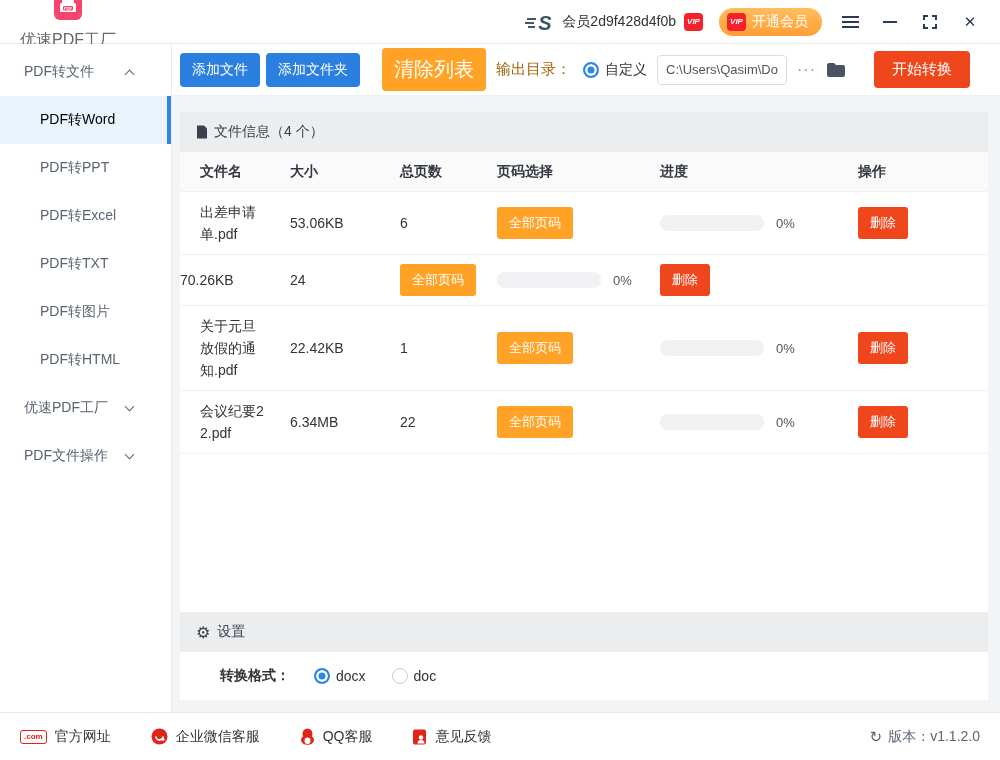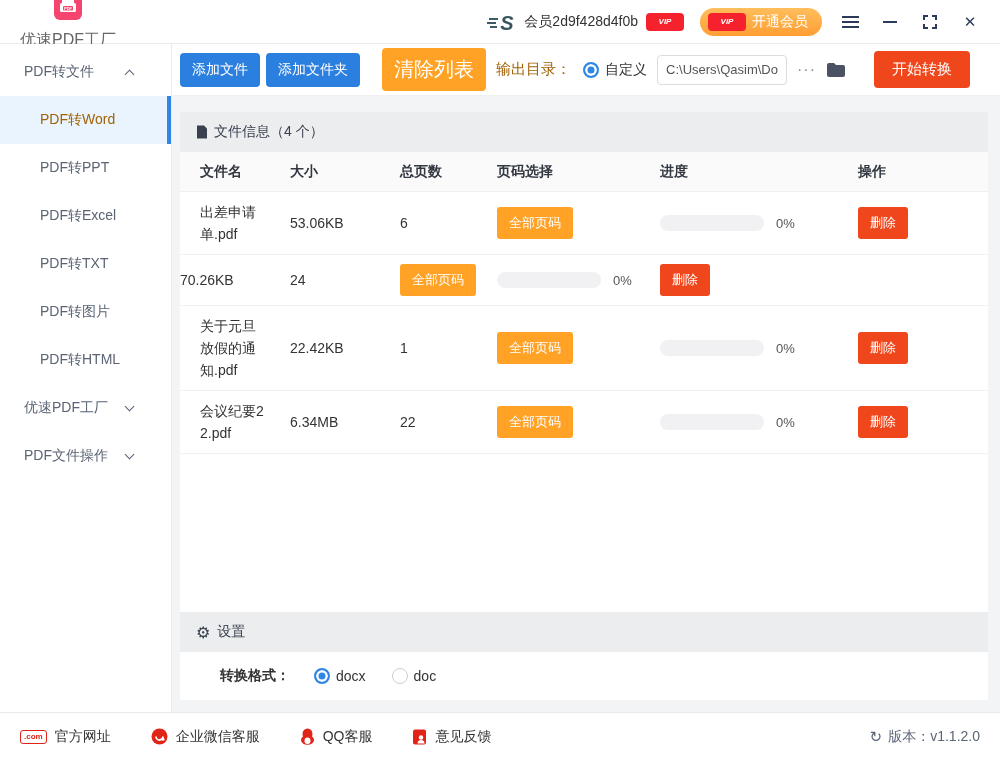--- a/index.html
+++ b/index.html
@@ -6,37 +6,37 @@
   html,body { width:1000px; height:760px; }
   body { font-family:"Liberation Sans","DejaVu Sans",sans-serif; background:#fff; color:#333; }
   .app { width:1000px; height:760px; display:flex; flex-direction:column; overflow:hidden; background:#fff; }
 
   
   .titlebar { height:44px; flex:0 0 44px; display:flex; align-items:center; padding:0 18px 0 20px; border-bottom:1px solid #E8EAED; background:#fff; }
   .brand { display:flex; align-items:center; gap:10px;flex-direction:column; }
   .brand-name { font-size:16px; color:#666; }
   .tb-right { margin-left:auto; display:flex; align-items:center; gap:16px; }
   .member { display:flex; align-items:center; gap:8px; font-size:14px; color:#333; }
-  .vip-badge { display:inline-flex; align-items:center; justify-content:center; width:38px; height:18px; border-radius:4px; background:#F5222D; color:#fff; font-size:8px; font-weight:bold; font-style:italic; }
+  .vip-badge { display:inline-flex; align-items:center; justify-content:center; width:19px; height:18px; border-radius:4px; background:#F5222D; color:#fff; font-size:8px; font-weight:bold; font-style:italic; }
   .upgrade-pill { display:inline-flex; align-items:center; gap:6px; height:28px; padding:0 14px 0 8px; border-radius:14px; background:linear-gradient(180deg,#FFBE5C,#FF9E33); color:#fff; font-size:14px; border:none; cursor:pointer; }
   .upgrade-pill .vip-badge { background:#F5222D; }
   .win-btn { display:inline-flex; align-items:center; justify-content:center; width:24px; height:24px; cursor:pointer; color:#2B3A5A; font-size:15px; }
   .hamb { display:flex; flex-direction:column; gap:3px; }
   .hamb span { display:block; width:17px; height:2px; background:#2B3A5A; }
   .min-line { display:block; width:14px; height:2px; background:#2B3A5A; }
 
   
   .body-row { flex:1; display:flex; min-height:0; }
 
   
   .sidebar { width:172px; flex:0 0 172px; background:#fff; border-right:1px solid #E9EBEE; padding-top:4px; }
   .side-group, .side-item { height:48px; display:flex; align-items:center; font-size:14px; color:#5A6474; cursor:pointer; position:relative; }
   .side-group { padding:0 38px 0 24px; justify-content:space-between; }
   .side-item { padding-left:40px; }
-  .side-item.active { background:#EAF4FE; color:#a16207; }
+  .side-item.active { background:#EAF4FE; color:#000000; }
   .side-item.active::after { content:""; position:absolute; right:0; top:0; width:4px; height:100%; background:#2E86E5; }
   .chev { width:7px; height:7px; border-right:1.5px solid #5A6474; border-bottom:1.5px solid #5A6474; display:inline-block; }
   .chev.up { transform:rotate(-135deg); margin-top:4px; }
   .chev.down { transform:rotate(45deg); margin-top:-3px; }
 
   
   .main { flex:1; display:flex; flex-direction:column; background:#F3F4F6; min-width:0; }
   .toolbar { height:52px; flex:0 0 52px; background:#fff; border-bottom:1px solid #EEF0F2; display:flex; align-items:center; padding:0 30px 0 8px; gap:6px; }
   .btn { border:none; border-radius:4px; color:#fff; cursor:pointer; font-family:inherit; }
   .btn.blue { background:#2B7FDF; font-size:14px; padding:8px 12px; }

